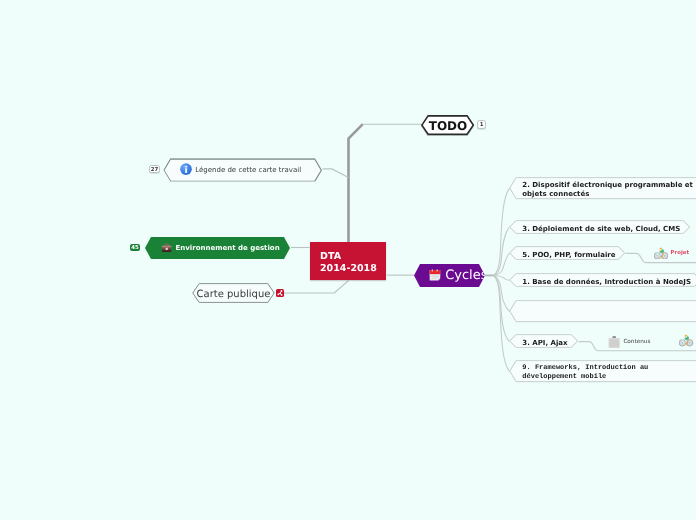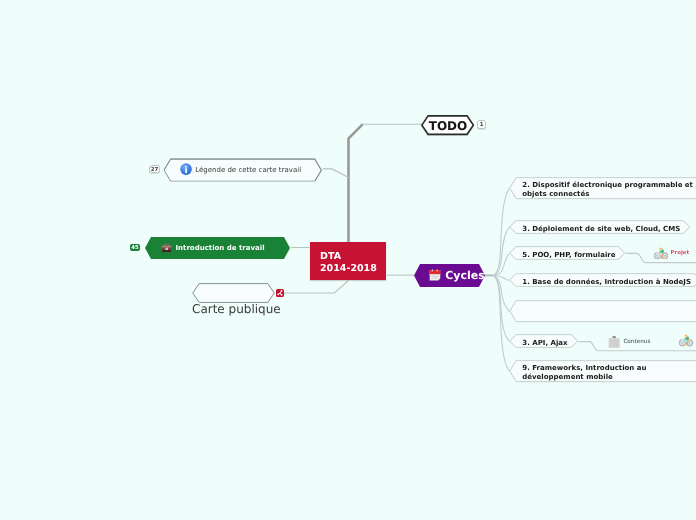--- a/index.html
+++ b/index.html
@@ -39,26 +39,26 @@
   #legend-node .lbl{position:relative;z-index:2;font-size:7px;color:#3b3b3b;}
 
   
   #work-node{left:145px;top:237px;width:145px;height:22px;background:#1a8237;
     clip-path:polygon(0% 50%, 6px 0%, calc(100% - 6px) 0%, 100% 50%, calc(100% - 6px) 100%, 6px 100%);}
   #work-node .lbl{position:relative;z-index:2;font-size:7px;font-weight:bold;color:#fff;}
 
   
   #public-node{left:192px;top:283px;width:83px;height:20px;}
   #public-node .lbl{position:relative;z-index:2;width:100%;text-align:center;
-     font-size:12px;color:#3b3b3b;position:relative;top:16px;}
+     font-size:10px;color:#3b3b3b;position:relative;top:1px;}
 
   
   #cycles-node{left:414px;top:264px;width:71px;height:23px;background:#6b0b91;
     clip-path:polygon(0% 50%, 6px 0%, calc(100% - 6px) 0%, 100% 50%, calc(100% - 6px) 100%, 6px 100%);}
-  #cycles-node .lbl{position:relative;z-index:2;font-size:11px;font-weight:bold;color:#fff;}
+  #cycles-node .lbl{position:relative;z-index:2;font-size:13px;font-weight:normal;color:#fff;}
 
   
   .item{position:absolute;box-sizing:border-box;display:flex;align-items:center;}
   .item .lbl{position:relative;z-index:2;font-size:7px;font-weight:bold;
     color:#1b1b1b;line-height:9.2px;}
 
   .node .shape,.item .shape{position:absolute;left:0;top:0;width:100%;height:100%;overflow:visible;}
   .item .shape path,#legend-node .shape path,#public-node .shape path{
      filter:drop-shadow(0 0.8px 0.5px rgba(60,80,80,0.32));}
   #todo-node .shape path{filter:drop-shadow(0 1px 0.6px rgba(40,50,50,0.35));}
@@ -75,21 +75,21 @@
   #work-badge{left:129.6px;top:243.6px;width:10.8px;height:7.6px;}
   #public-badge{position:absolute;left:275.7px;top:289px;width:8.1px;height:8px;
      background:#c8102e;border-radius:1.6px;}
   #public-badge svg{display:block;width:100%;height:100%;}
   #cycles-node .ico{width:11.9px;height:12.6px;margin-left:15.1px;margin-right:4.2px;}
 
   .item .lbl{padding-left:13px;white-space:nowrap;position:relative;top:2px;}
   .item.two{align-items:center;}
   .item.two .lbl{white-space:normal;width:176px;position:relative;top:2px;}
   #item7-label{width:155px;}
-  #item9-label{width:130px;}
+  #item9-label{width:130px;font-family:Liberation Mono, monospace;}
 
   #projet-leaf,#contenus-leaf,#cyclist2{position:absolute;display:flex;align-items:center;}
   #projet-leaf{left:653.6px;top:246.6px;}
   #projet-leaf .ico{width:14.2px;height:12.6px;}
   #projet-leaf .lbl{font-size:5.4px;font-weight:bold;color:#e34a68;padding-left:2.8px;white-space:nowrap;position:relative;top:0.5px;}
   #contenus-leaf{left:608px;top:335.6px;}
   #contenus-leaf .ico{width:12.4px;height:12.4px;}
   #contenus-leaf .lbl{font-size:5.7px;color:#3b3b3b;padding-left:3px;white-space:nowrap;position:relative;top:0.5px;}
   #cyclist2{left:679.4px;top:334.3px;}
   #cyclist2 .ico{width:14.2px;height:12.6px;}
@@ -184,21 +184,21 @@
               <stop offset="0.32" stop-color="#8a5b52"></stop>
           <stop offset="0.75" stop-color="#4d2b28"></stop>
               <stop offset="1" stop-color="#3a1f1e"></stop>
         </linearGradient>
           </defs>
         <path d="M5.7 2.1 h4.6 a0.9 0.9 0 0 1 0.9 0.9 v2.6 h-1.6 v-1.9 h-3.2 v1.9 h-1.6 v-2.6 a0.9 0.9 0 0 1 0.9 -0.9 z" fill="#8a6057"></path>
         <rect x="1.5" y="5.1" width="13" height="8.9" rx="0.9" fill="url(#bfg)"></rect>
         <rect x="6.4" y="8.1" width="3.2" height="3.1" rx="0.3" fill="#ddd2cc"></rect>
       </svg>
     </span>
-    <span class="lbl">Introduction de travail</span>
+    <span class="lbl">Environnement de gestion</span>
   </div>
   <div class="badge-solid" id="work-badge">
       <span>45</span>
     </div>
 
   <div class="node" id="public-node">
     <svg class="shape" viewBox="0 0 83 20">
       <path d="M0.8 10 L7.2 0.6 L75.8 0.6 L82.2 10 L75.8 19.4 L7.2 19.4 Z" fill="#f6fdfc" stroke="#8c9694" stroke-width="1"></path>
     </svg>
     <span class="lbl">Carte publique</span>

